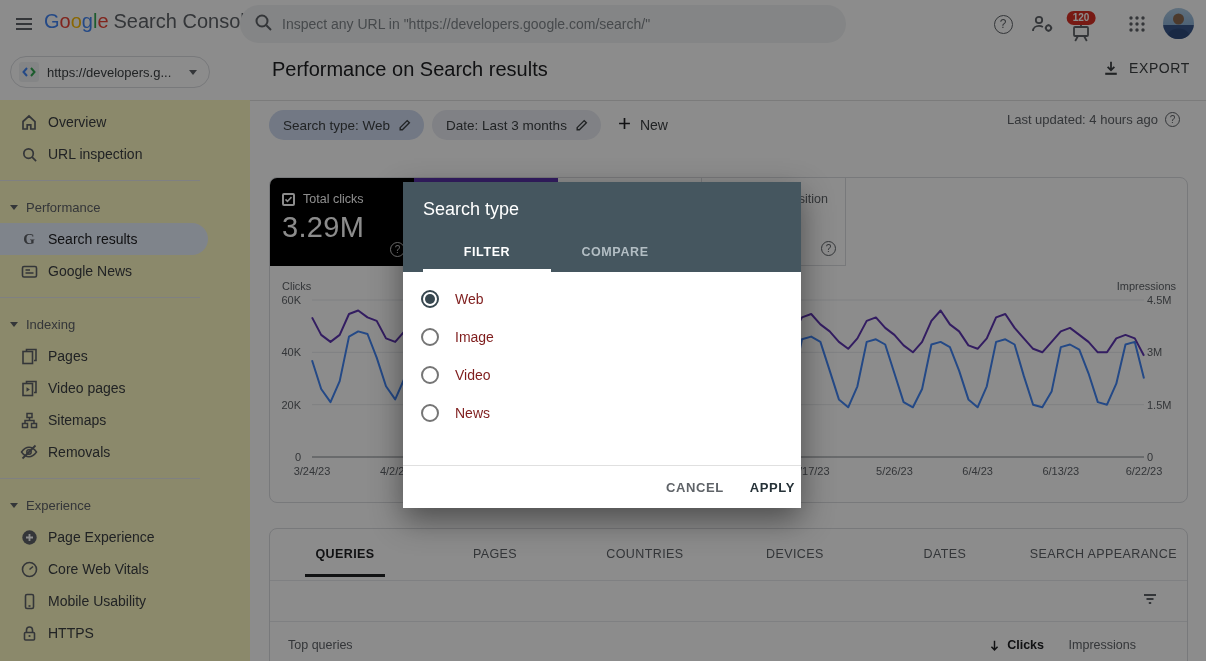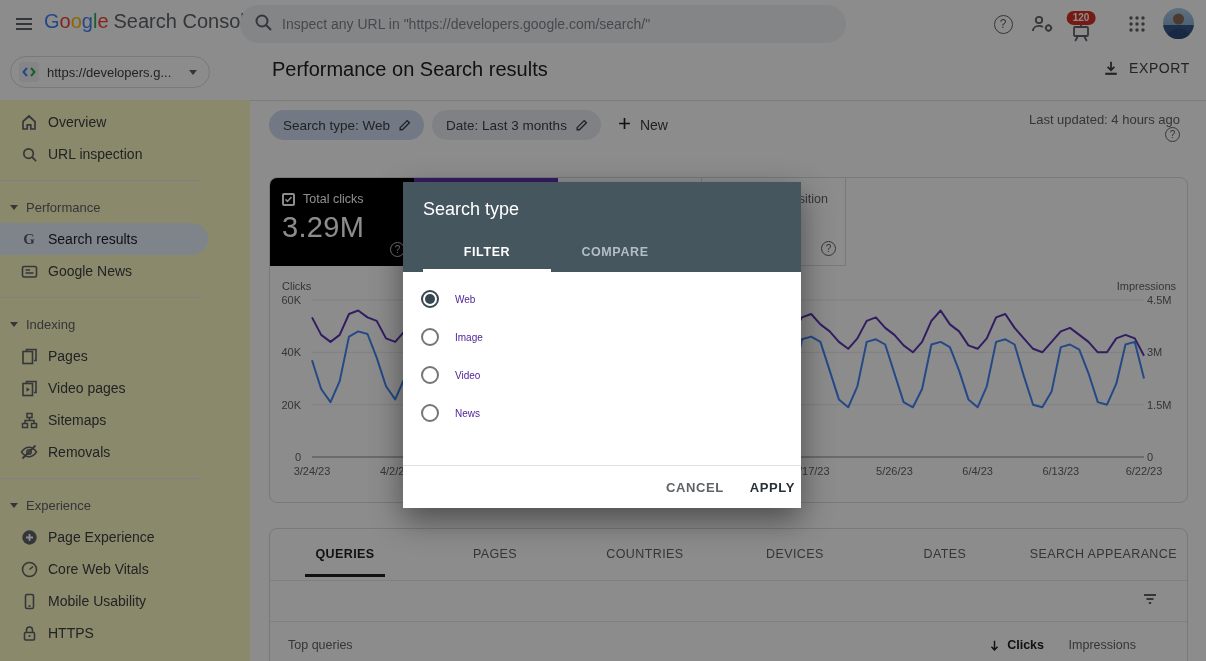--- a/index.html
+++ b/index.html
@@ -37,21 +37,21 @@
   .sb-div { border-top:1px solid #e8eaed; margin:10px 50px 10px 0; }
   .sb-head { height:32px; display:flex; align-items:center; padding-left:10px; cursor:pointer; }
   .sb-head .sb-hlb { margin-left:8px; font-size:13px; color:#5f6368; }
   .gletter { font-weight:700; font-size:15px; color:#5f6368; font-family:"Liberation Serif","DejaVu Serif",serif; }
 
   
   .hdiv { position:absolute; left:250px; right:0; top:100px; border-top:1px solid #e0e0e0; }
   .pgtitle { position:absolute; left:272px; top:58px; font-size:20px; color:#202124; }
   .export { position:absolute; left:1103px; top:60px; display:flex; align-items:flex-start; cursor:pointer; color:#3c4043; }
   .export .xlb { font-size:14px; font-weight:500; letter-spacing:.6px; margin-left:10px; }
-  .lastupd { position:absolute; right:26px; top:112px; display:flex; align-items:flex-end; font-size:13px; color:#5f6368;flex-direction:column; }
+  .lastupd { position:absolute; right:26px; top:112px; display:flex; align-items:flex-start; font-size:13px; color:#5f6368; }
   .lastupd .qicon { width:15px; height:15px; font-size:10px; margin-left:7px; border-width:1.3px; }
 
   
   .chips { position:absolute; left:269px; top:110px; display:flex; align-items:center; }
   .chip { height:30px; border-radius:15px; display:flex; align-items:center; padding:0 12px 0 14px; font-size:13.5px; color:#3c4043; cursor:pointer; margin-right:8px; }
   .chip.c1 { background:#cfdaf0; }
   .chip.c2 { background:#e9ebf2; }
   .chip .pencil { margin-left:8px; display:flex; }
   .newbtn { display:flex; align-items:center; margin-left:8px; cursor:pointer; }
   .newbtn .nlb { font-size:14px; color:#3c4043; margin-left:8px; }
@@ -91,21 +91,21 @@
   .dlg-head { position:relative; height:90px; background:#45565f; padding:17px 20px 0; }
   .dlg-title { color:#fff; font-size:18px; font-weight:500; }
   .dlg-tabs { position:absolute; left:20px; bottom:0; display:flex; }
   .dlg-tab { width:128px; height:37px; display:flex; align-items:center; justify-content:center; font-size:12.5px; font-weight:700; letter-spacing:.6px; color:#b3bec4; border-bottom:3px solid transparent; cursor:pointer; }
   .dlg-tab.active { color:#fff; border-bottom-color:#fff; }
   .dlg-body { padding-top:8px; }
   .opt { height:38px; display:flex; align-items:center; padding-left:18px; cursor:pointer; }
   .radio { width:18px; height:18px; border:2px solid #757575; border-radius:50%; display:flex; align-items:center; justify-content:center; flex:none; }
   .opt.sel .radio { border-color:#37474f; }
   .opt.sel .radio i { width:10px; height:10px; border-radius:50%; background:#37474f; }
-  .opt .olb { margin-left:16px; font-size:10px; color:#4c1d95; }
+  .opt .olb { margin-left:16px; font-size:14px; color:#7f1d1d; }
   .dlg-foot { position:absolute; left:0; right:0; bottom:0; height:43px; border-top:1px solid #e0e0e0; display:flex; align-items:center; justify-content:flex-end; padding-right:6px; }
   .dlg-btn { font-size:13px; font-weight:700; letter-spacing:.6px; cursor:pointer; }
   .dlg-btn.cancel { color:#5f6368; }
   .dlg-btn.apply { color:#263238; margin-left:26px; }
 </style>
 </head>
 <body>
 
 <div id="app">
 

